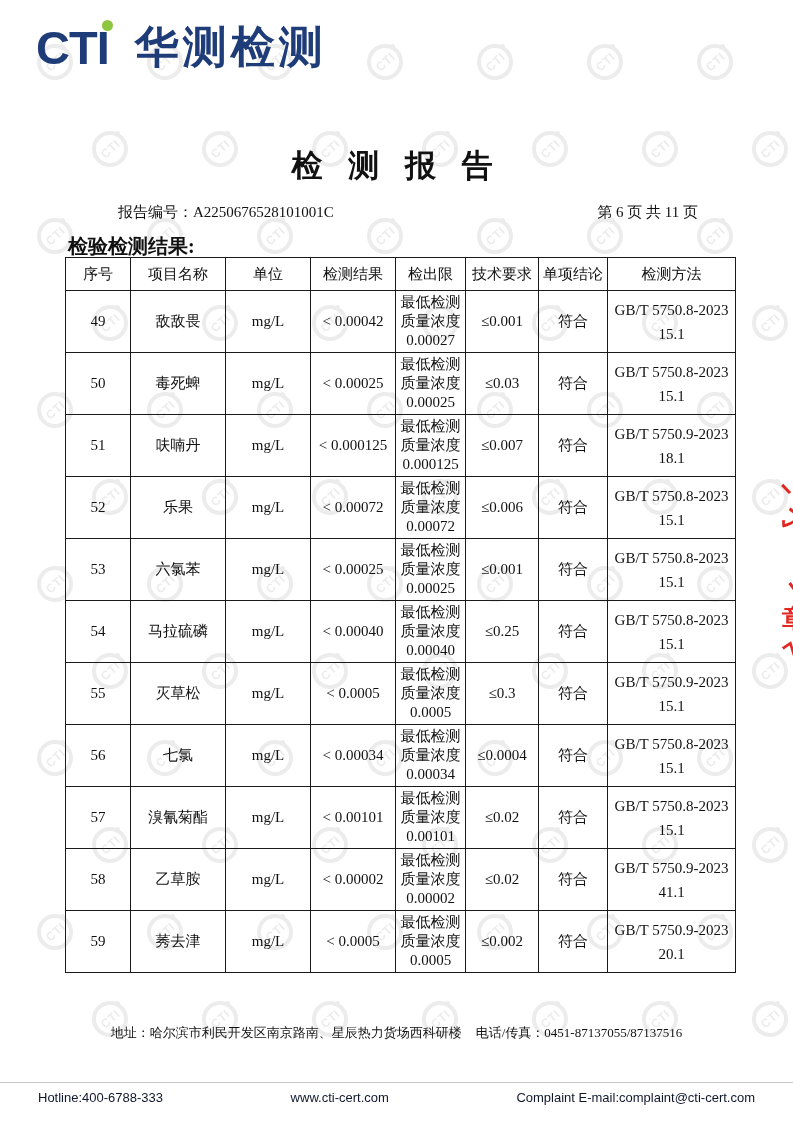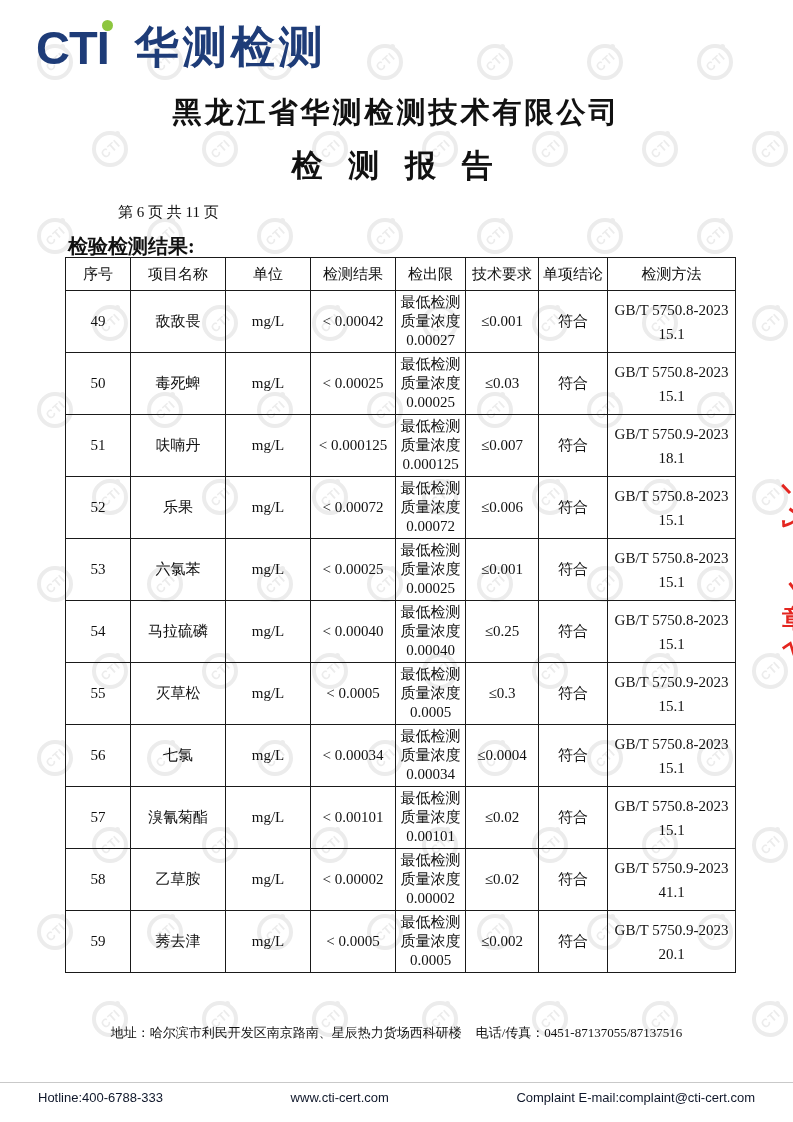--- a/index.html
+++ b/index.html
@@ -317,24 +317,26 @@
     </div>
 
   <div class="content">
 
     <div class="logo">
       <span class="logo-cti">CTI</span>
       <span class="logo-dot"></span>
       <span class="logo-brand">华测检测</span>
     </div>
 
-    <div class="company-name">黑龙江省华测检测技术有限公司</div>
     <div class="report-title">检 测 报 告</div>
 
     <div class="report-line">
+      <span>
+        <span>报告编号：</span><span>A2250676528101001C</span>
+      </span>
       <span>第 6 页 共 11 页</span>
     </div>
 
     <div class="section-title">检验检测结果:</div>
 
     <table class="results-table">
       <colgroup>
         <col style="width:65px">
           <col style="width:95px">
           <col style="width:85px">

